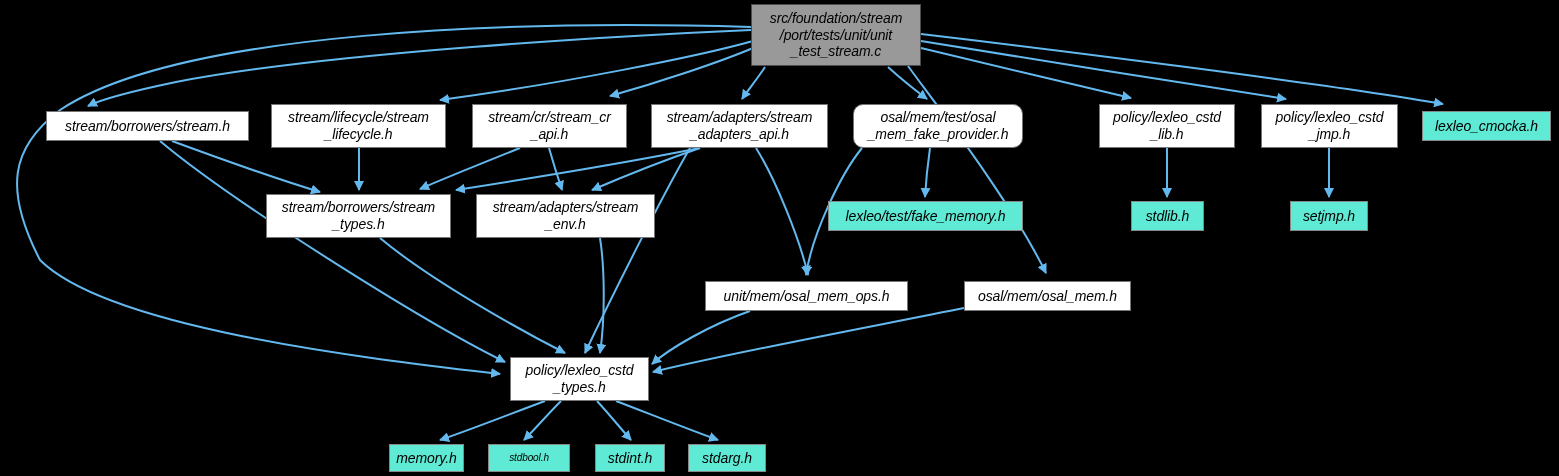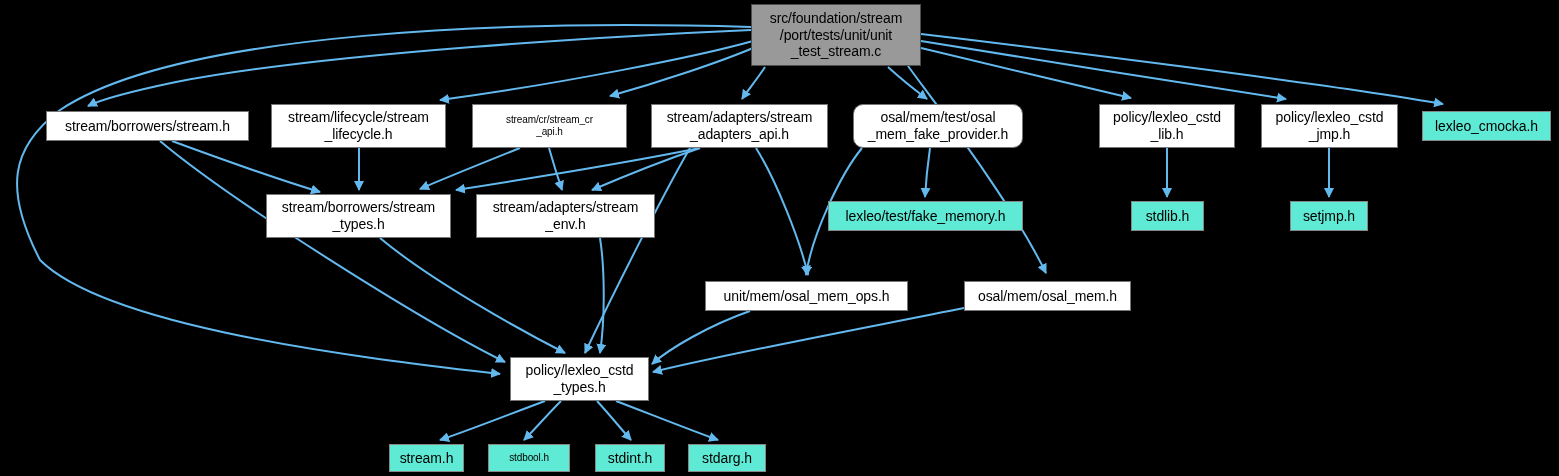--- a/index.html
+++ b/index.html
@@ -45,20 +45,21 @@
   }
   .node-root {
     background: #999999;
     border-color: #4d4d4d;
   }
   .node-label {
     display: block;
     width: 100%;
     padding: 0 3px;
     box-sizing: border-box;
+    font-style: italic;
   }
 </style>
 </head>
 <body>
 
 <div id="graph-root">
 
   <svg class="graph-canvas" viewBox="0 0 1559 476" preserveAspectRatio="none">
     <defs>
       <marker id="arrow" viewBox="0 0 10 10" refX="9" refY="5" markerWidth="5" markerHeight="5" orient="auto-start-reverse">
@@ -100,21 +101,21 @@
       </g>
   </svg>
 
   <div id="node-layer">
       <div class="node-box node-root" style="left: 751px; top: 4px; width: 170px; height: 62px; font-size: 14px;"><span class="node-label">src/foundation/stream
 /port/tests/unit/unit
 _test_stream.c</span></div>
       <div class="node-box node-white" style="left: 46px; top: 111px; width: 203px; height: 30px; font-size: 14px;"><span class="node-label">stream/borrowers/stream.h</span></div>
       <div class="node-box node-white" style="left: 271px; top: 104px; width: 175px; height: 44px; font-size: 14px;"><span class="node-label">stream/lifecycle/stream
 _lifecycle.h</span></div>
-      <div class="node-box node-white" style="left: 472px; top: 104px; width: 155px; height: 44px; font-size: 10px;"><span class="node-label">stream/cr/stream_cr
+      <div class="node-box node-white" style="left: 472px; top: 104px; width: 155px; height: 44px; font-size: 14px;"><span class="node-label">stream/cr/stream_cr
 _api.h</span></div>
       <div class="node-box node-white" style="left: 651px; top: 104px; width: 177px; height: 44px; font-size: 14px;"><span class="node-label">stream/adapters/stream
 _adapters_api.h</span></div>
       <div class="node-box node-white" style="left: 853px; top: 104px; width: 170px; height: 44px; font-size: 14px; border-radius: 10px;"><span class="node-label">osal/mem/test/osal
 _mem_fake_provider.h</span></div>
       <div class="node-box node-white" style="left: 1099px; top: 104px; width: 136px; height: 44px; font-size: 14px;"><span class="node-label">policy/lexleo_cstd
 _lib.h</span></div>
       <div class="node-box node-white" style="left: 1261px; top: 104px; width: 137px; height: 44px; font-size: 14px;"><span class="node-label">policy/lexleo_cstd
 _jmp.h</span></div>
       <div class="node-box node-grey" style="left: 1422px; top: 111px; width: 129px; height: 30px; font-size: 14px;"><span class="node-label">lexleo_cmocka.h</span></div>
@@ -122,19 +123,19 @@
 _types.h</span></div>
       <div class="node-box node-white" style="left: 476px; top: 194px; width: 179px; height: 44px; font-size: 14px;"><span class="node-label">stream/adapters/stream
 _env.h</span></div>
       <div class="node-box node-grey" style="left: 828px; top: 201px; width: 195px; height: 30px; font-size: 14px;"><span class="node-label">lexleo/test/fake_memory.h</span></div>
       <div class="node-box node-grey" style="left: 1131px; top: 201px; width: 73px; height: 30px; font-size: 14px;"><span class="node-label">stdlib.h</span></div>
       <div class="node-box node-grey" style="left: 1290px; top: 201px; width: 78px; height: 30px; font-size: 14px;"><span class="node-label">setjmp.h</span></div>
       <div class="node-box node-white" style="left: 705px; top: 281px; width: 203px; height: 30px; font-size: 14px;"><span class="node-label">unit/mem/osal_mem_ops.h</span></div>
       <div class="node-box node-white" style="left: 964px; top: 281px; width: 167px; height: 30px; font-size: 14px;"><span class="node-label">osal/mem/osal_mem.h</span></div>
       <div class="node-box node-white" style="left: 510px; top: 357px; width: 139px; height: 44px; font-size: 14px;"><span class="node-label">policy/lexleo_cstd
 _types.h</span></div>
-      <div class="node-box node-grey" style="left: 389px; top: 444px; width: 75px; height: 28px; font-size: 14px;"><span class="node-label">stream.h</span></div>
+      <div class="node-box node-grey" style="left: 389px; top: 444px; width: 75px; height: 28px; font-size: 14px;"><span class="node-label">memory.h</span></div>
       <div class="node-box node-grey" style="left: 488px; top: 444px; width: 82px; height: 28px; font-size: 10px;"><span class="node-label">stdbool.h</span></div>
       <div class="node-box node-grey" style="left: 595px; top: 444px; width: 70px; height: 28px; font-size: 14px; text-align: center;"><span class="node-label">stdint.h</span></div>
       <div class="node-box node-grey" style="left: 688px; top: 444px; width: 78px; height: 28px; font-size: 14px;"><span class="node-label">stdarg.h</span></div>
     </div>
 
 </div>
 
 </body></html>

